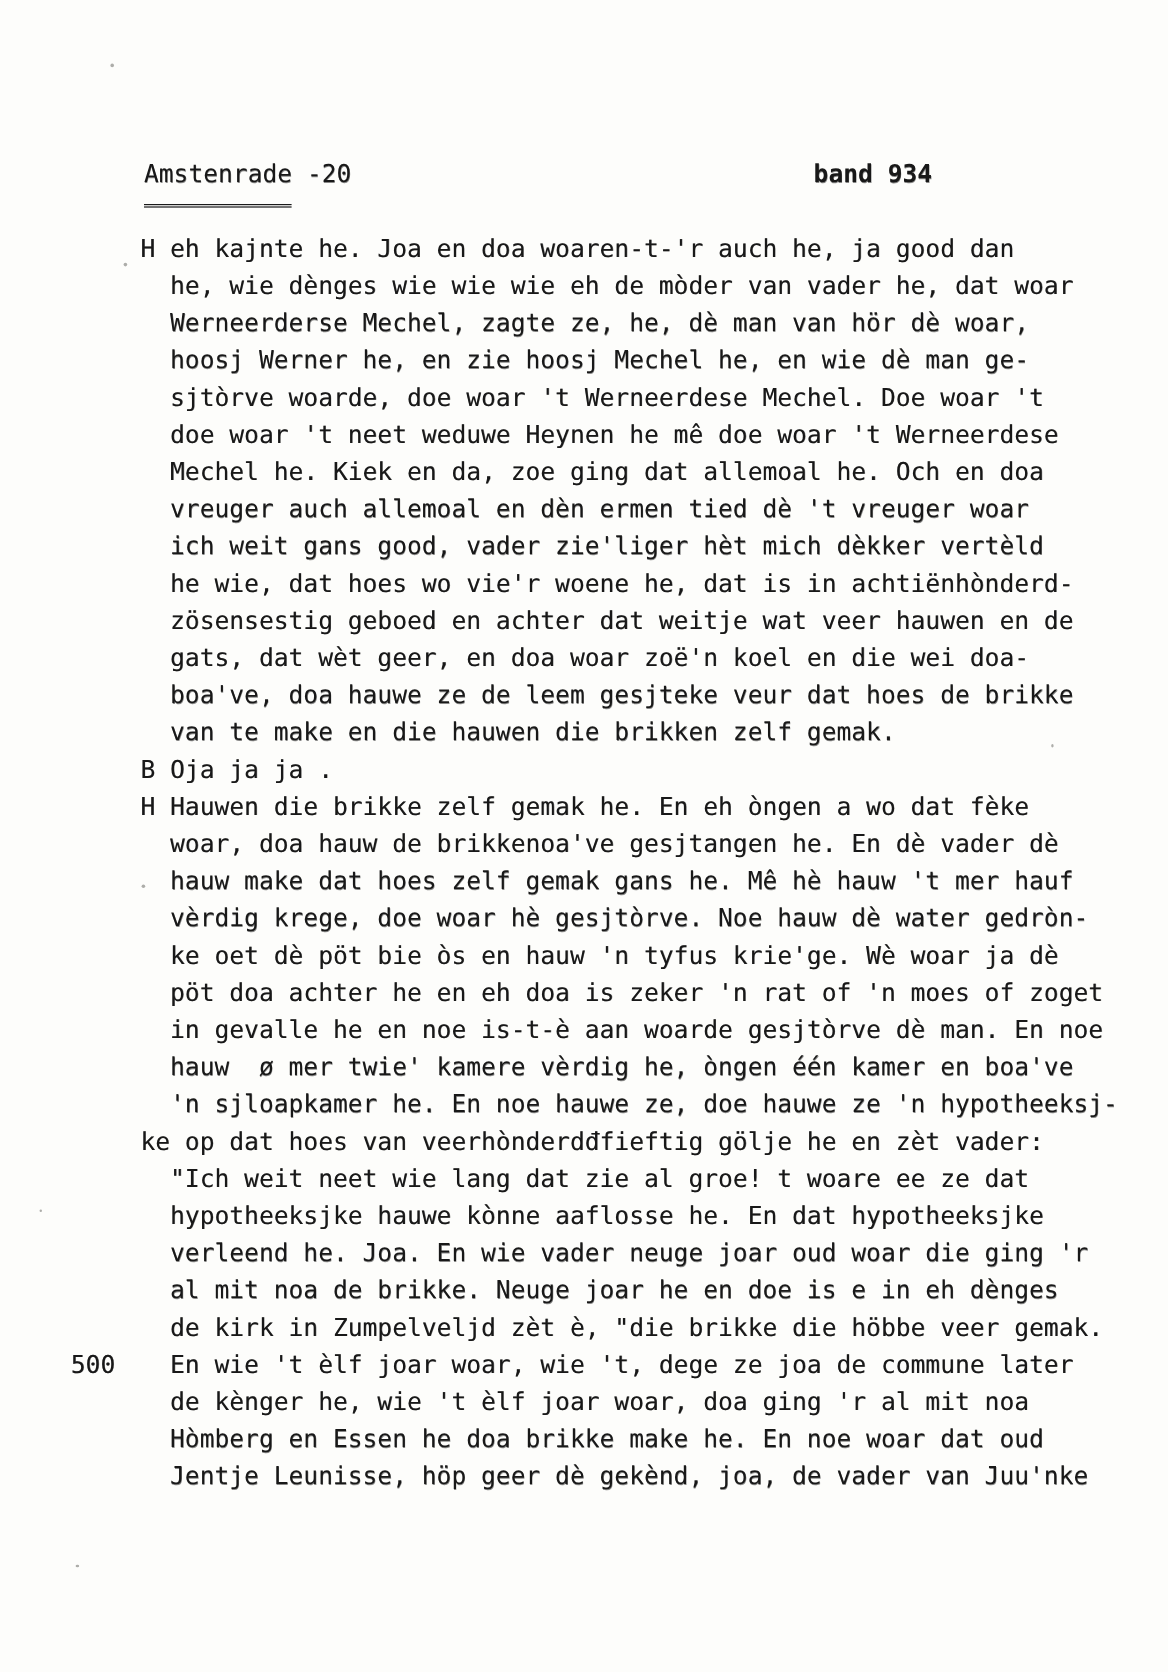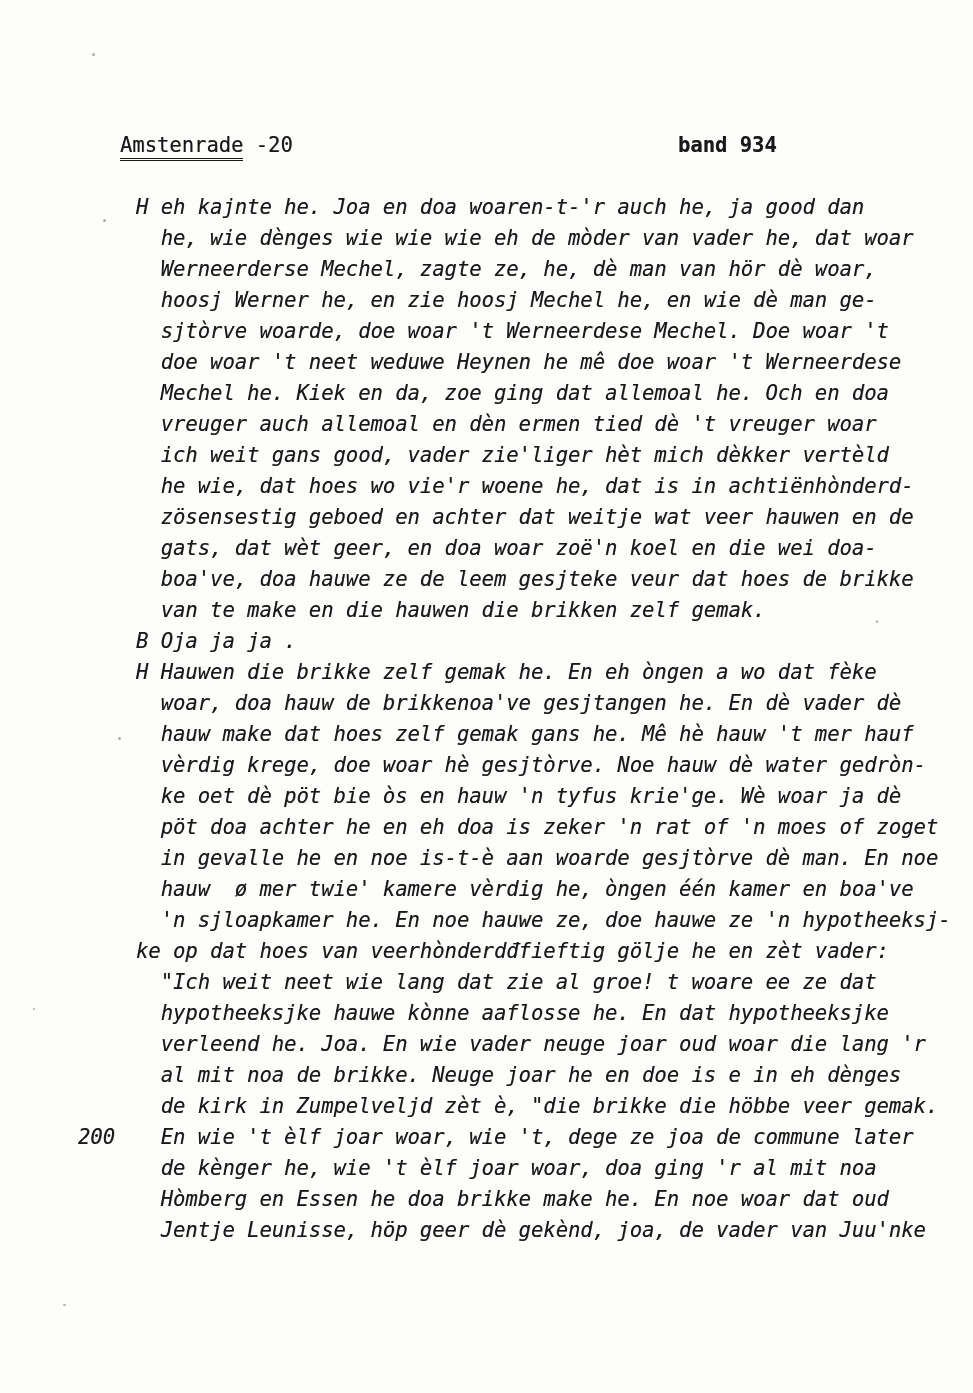--- a/index.html
+++ b/index.html
@@ -9,23 +9,23 @@
     position: relative;
     font-family: "DejaVu Sans Mono", monospace;
     color: #181818;
     overflow: hidden;
   }
   .page { position:absolute; inset:0; }
   .header { position:absolute; top:133px; left:0; width:100%; height:30px;
             font-size:20.5px; line-height:24px;
             text-shadow: 0.3px 0.3px 0 rgba(20,20,20,0.5); }
   .doc-title { position:absolute; left:120px; top:0; white-space:pre; }
-  .u-double { border-bottom:3px double #1a1a1a; padding-bottom:1px; }
+  .u-double { border-bottom:3px double #1a1a1a; padding-bottom:13px; }
   .band { position:absolute; left:678px; top:0; white-space:pre;font-weight:bold; }
-  .body-block { position:absolute; top:192px; left:136px;font-style:italic; }
+  .body-block { position:absolute; top:192px; left:117px; }
   .line { position:relative; white-space:pre; height:31px; line-height:31px;
           font-size:20.5px;
           text-shadow: 0.3px 0.3px 0 rgba(20,20,20,0.5); }
   .margin-num { position:absolute; left:-58px; top:0; }
   .speck { position:absolute; background:#8a8a86; border-radius:50%; opacity:0.7; }
 </style>
 </head>
 <body>
 
 <div class="page">
@@ -56,24 +56,24 @@
       <div class="line"><span>  hauw make dat hoes zelf gemak gans he. Mê hè hauw 't mer hauf</span></div>
       <div class="line"><span>  vèrdig krege, doe woar hè gesjtòrve. Noe hauw dè water gedròn-</span></div>
       <div class="line"><span>  ke oet dè pöt bie òs en hauw 'n tyfus krie'ge. Wè woar ja dè</span></div>
       <div class="line"><span>  pöt doa achter he en eh doa is zeker 'n rat of 'n moes of zoget</span></div>
       <div class="line"><span>  in gevalle he en noe is-t-è aan woarde gesjtòrve dè man. En noe</span></div>
       <div class="line"><span>  hauw  ø mer twie' kamere vèrdig he, òngen één kamer en boa've</span></div>
       <div class="line"><span>  'n sjloapkamer he. En noe hauwe ze, doe hauwe ze 'n hypotheeksj-</span></div>
       <div class="line"><span>ke op dat hoes van veerhònderdđfieftig gölje he en zèt vader:</span></div>
       <div class="line"><span>  "Ich weit neet wie lang dat zie al groe! t woare ee ze dat</span></div>
       <div class="line"><span>  hypotheeksjke hauwe kònne aaflosse he. En dat hypotheeksjke</span></div>
-      <div class="line"><span>  verleend he. Joa. En wie vader neuge joar oud woar die lang 'r</span></div>
+      <div class="line"><span>  verleend he. Joa. En wie vader neuge joar oud woar die ging 'r</span></div>
       <div class="line"><span>  al mit noa de brikke. Neuge joar he en doe is e in eh dènges</span></div>
       <div class="line"><span>  de kirk in Zumpelveljd zèt è, "die brikke die höbbe veer gemak.</span></div>
-      <div class="line"><span class="margin-num">200</span><span>  En wie 't èlf joar woar, wie 't, dege ze joa de commune later</span></div>
+      <div class="line"><span class="margin-num">500</span><span>  En wie 't èlf joar woar, wie 't, dege ze joa de commune later</span></div>
       <div class="line"><span>  de kènger he, wie 't èlf joar woar, doa ging 'r al mit noa</span></div>
       <div class="line"><span>  Hòmberg en Essen he doa brikke make he. En noe woar dat oud</span></div>
       <div class="line"><span>  Jentje Leunisse, höp geer dè gekènd, joa, de vader van Juu'nke</span></div>
     </div>
 
   <div class="speck" style="left:92px;  top:53px;   width:3px; height:3px;"></div>
   <div class="speck" style="left:103px; top:219px;  width:3px; height:3px;"></div>
   <div class="speck" style="left:118px; top:737px;  width:3px; height:3px;"></div>
   <div class="speck" style="left:63px;  top:1304px; width:3px; height:2px;"></div>
   <div class="speck" style="left:876px; top:620px;  width:2px; height:3px;"></div>

